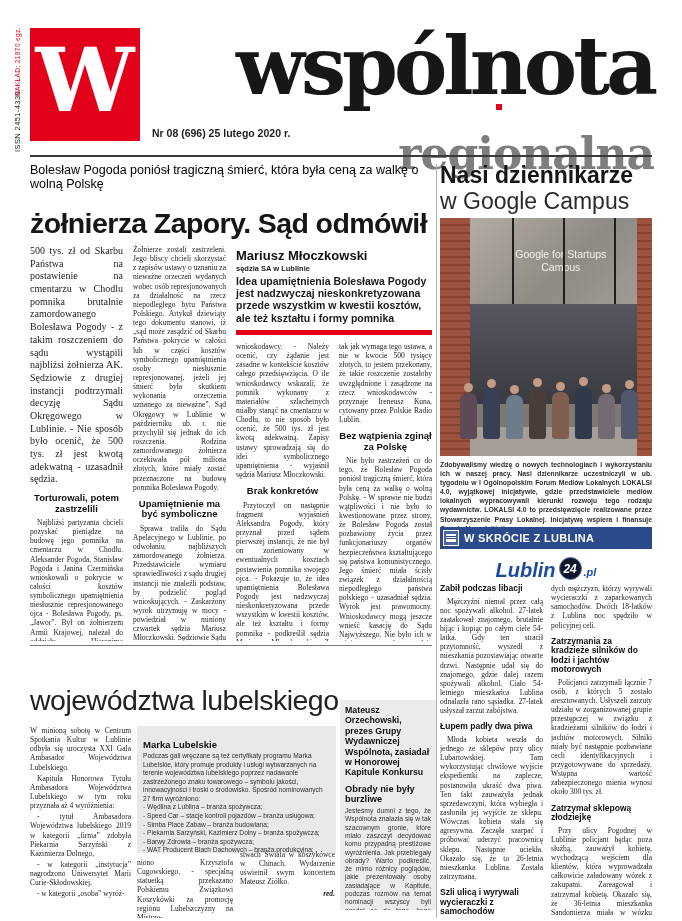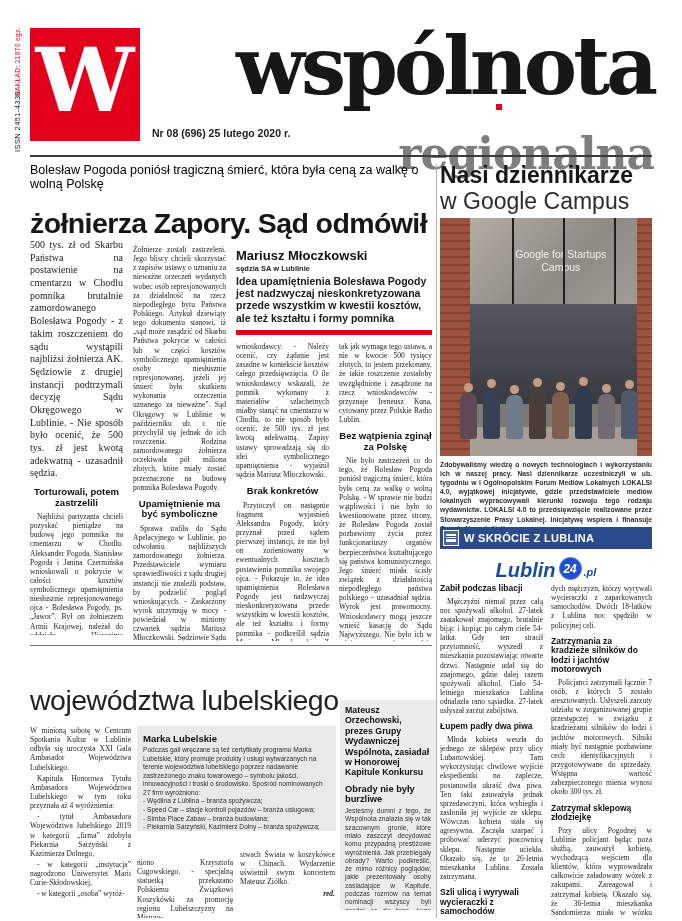--- a/index.html
+++ b/index.html
@@ -31,21 +31,21 @@
   .headline{left:30px;width:406px;font-size:28.5px;font-weight:bold;
             letter-spacing:-.6px;line-height:1;color:#161616;}
   .hl1{top:180px;} .hl2{top:209px;}
   .ncol{position:absolute;font-family:"Liberation Serif",serif;font-size:7.5px;
         line-height:1.22;text-align:justify;color:#222;overflow:hidden;}
   .ncol p{margin:0 0 2px 0;}
   .ncol p.ind{text-indent:7px;}
   .lede{font-size:10px;line-height:1.27;}
   .subhead{font-family:"Liberation Sans",sans-serif;font-size:9.5px;font-weight:bold;
            text-align:center;line-height:1.1;margin:7px 0 4px;color:#111;}
-  .col1{left:30px;top:239px;width:93px;height:396px;}
+  .col1{left:30px;top:245px;width:93px;height:396px;}
   .col2{left:133px;top:245px;width:93px;height:396px;}
   .col3{left:236px;top:342px;width:93px;height:299px;}
   .col4{left:339px;top:342px;width:93px;height:299px;}
   .byline{text-align:right;font-style:italic;font-weight:bold;margin-top:2px;}
 
   .quote-box{left:236px;top:249px;width:196px;}
   .q-name{font-size:13px;font-weight:bold;line-height:1.05;color:#111;}
   .q-role{font-size:7.5px;font-weight:bold;color:#222;margin:1px 0 2px;}
   .q-text{font-size:10.5px;font-weight:bold;line-height:1.18;color:#1a1a1a;}
   .q-bar{height:5px;background:#e2001a;margin-top:6px;}
@@ -74,41 +74,41 @@
   .banner{left:440px;top:527px;width:212px;height:22px;background:#2a4a8c;
           display:flex;align-items:center;}
   .banner-icon{width:16px;height:16px;background:#4a649f;border:1px solid #fff;
                margin:0 5px 0 3px;display:flex;align-items:center;justify-content:center;flex:none;}
   .banner-icon .paper{width:10px;height:8px;border-radius:1px;
       background:linear-gradient(to bottom,#fff 0 2px,#2a4a8c 2px 3px,#fff 3px 4px,#2a4a8c 4px 5px,#fff 5px 8px);}
   .banner-text{color:#fff;font-weight:bold;font-size:11px;letter-spacing:.3px;}
   .logo24{left:440px;top:550px;width:212px;height:30px;display:flex;align-items:flex-end;
           justify-content:center;gap:1px;}
   .l24-a{font-style:italic;font-weight:bold;font-size:20px;color:#1a4b9d;line-height:1;}
-  .l24-b{width:23px;height:23px;border-radius:50%;background:#1d4ed8;color:#fff;
+  .l24-b{width:23px;height:23px;border-radius:50%;background:#0f172a;color:#fff;
          font-style:italic;font-weight:bold;font-size:12px;display:flex;align-items:center;
          justify-content:center;margin:0 1px 0 2px;border:1.5px solid #5a7bbd;}
   .l24-c{font-style:italic;font-weight:bold;font-size:11px;color:#1a4b9d;line-height:1.4;}
 
   .briefs{position:absolute;top:584px;height:334px;overflow:hidden;}
   .bc1{left:440px;width:103px;} .bc2{left:551px;width:101px;}
   .brief-title{font-size:8.5px;font-weight:bold;line-height:1.12;margin:7px 0 3px;color:#101010;}
   .brief-title:first-child{margin-top:0;}
   .brief-text{font-family:"Liberation Serif",serif;font-size:7.5px;line-height:1.22;
               text-align:justify;color:#222;margin:0;text-indent:7px;}
   .brief-text.noind{text-indent:0;}
 
   
   .hr-bottom{left:30px;top:645px;width:402px;height:1px;background:#777;}
   .amb-hl{left:30px;width:404px;font-size:28.5px;font-weight:normal;color:#222;
           letter-spacing:-.5px;line-height:1;}
   .ahl1{top:654px;} .ahl2{top:686px;}
   .amb-col1{left:30px;top:726px;width:101px;height:194px;}
-  .amb-box{left:137px;top:726px;width:199px;height:105px;background:#e9e9e9;
-           padding:7px 6px;overflow:hidden;}
+  .amb-box{left:137px;top:726px;width:199px;height:127px;background:#e9e9e9;
+           padding:13px 6px;overflow:hidden;}
   .box-title{font-size:9.5px;font-weight:bold;color:#111;margin:0 0 2px;}
   .box-text{font-size:6.6px;line-height:1.3;color:#2f2f2f;margin:0;}
   .box-item{font-size:6.6px;line-height:1.3;color:#2f2f2f;margin:0;}
   .tail-a{left:137px;top:858px;width:96px;height:60px;}
   .tail-b{left:240px;top:850px;width:95px;height:60px;}
   .side-box{left:340px;top:700px;width:96px;height:210px;background:#ececec;
             padding:5px 5px;overflow:hidden;}
   .sb-title{font-size:8.8px;font-weight:bold;line-height:1.18;color:#111;margin:0;}
   .sb-sub{font-size:9.3px;font-weight:bold;line-height:1.1;color:#111;margin:6px 0 3px;}
   .sb-text{font-size:6.7px;line-height:1.24;color:#333;margin:0;text-align:justify;}

